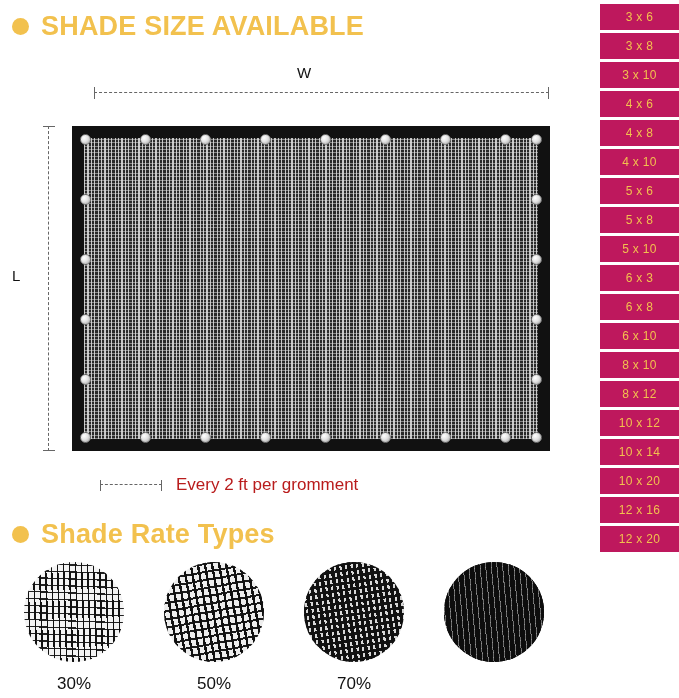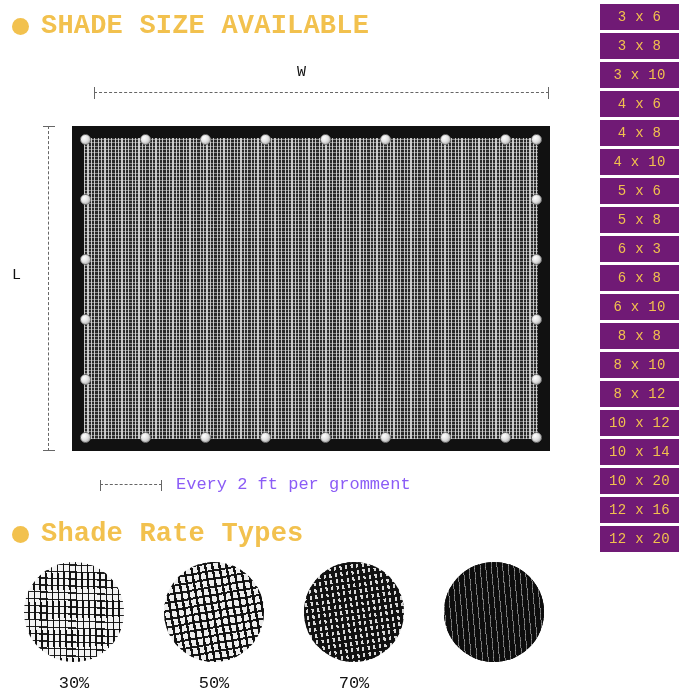--- a/index.html
+++ b/index.html
@@ -11,21 +11,20 @@
     width: 679px;
     height: 698px;
     font-family: "Liberation Sans", sans-serif;
     position: relative;
     overflow: hidden;
   }
   .page {
     position: relative;
     width: 679px;
     height: 698px;
-    font-family: Liberation Mono, monospace;
   }
 
   
   .left-col {
     position: absolute;
     left: 0;
     top: 0;
     width: 600px;
     height: 698px;
   }
@@ -176,21 +175,21 @@
     position: absolute;
     top: -5px;
     width: 1px;
     height: 11px;
     background: #666;
   }
   .spacing-seg::before { left: 0; }
   .spacing-seg::after { right: 0; }
   .spacing-text {
     font-size: 17px;
-    color: #8b5cf6;
+    color: #b91c1c;
     white-space: nowrap;
   }
 
   
   .rates {
     position: absolute;
     left: 24px;
     top: 562px;
     width: 560px;
     display: flex;
@@ -249,23 +248,23 @@
     width: 79px;
     height: 698px;
     display: flex;
     flex-direction: column;
     gap: 3px;
     padding-top: 4px;
     box-sizing: border-box;
   }
   .size-chip {
     height: 26px;
-    background: #701a75;
+    background: #be185d;
     color: #f2c14e;
-    font-size: 14px;
+    font-size: 12px;
     display: flex;
     align-items: center;
     justify-content: center;
     letter-spacing: 0.3px;
     flex: 0 0 auto;
   }
 </style>
 </head>
 <body>
 
@@ -361,24 +360,24 @@
 
   <div class="size-list">
     <div class="size-chip">3 x 6</div>
     <div class="size-chip">3 x 8</div>
     <div class="size-chip">3 x 10</div>
     <div class="size-chip">4 x 6</div>
     <div class="size-chip">4 x 8</div>
     <div class="size-chip">4 x 10</div>
     <div class="size-chip">5 x 6</div>
     <div class="size-chip">5 x 8</div>
+    <div class="size-chip">5 x 10</div>
     <div class="size-chip">6 x 3</div>
     <div class="size-chip">6 x 8</div>
     <div class="size-chip">6 x 10</div>
-    <div class="size-chip">8 x 8</div>
     <div class="size-chip">8 x 10</div>
     <div class="size-chip">8 x 12</div>
     <div class="size-chip">10 x 12</div>
     <div class="size-chip">10 x 14</div>
     <div class="size-chip">10 x 20</div>
     <div class="size-chip">12 x 16</div>
     <div class="size-chip">12 x 20</div>
   </div>
 
 </div>

